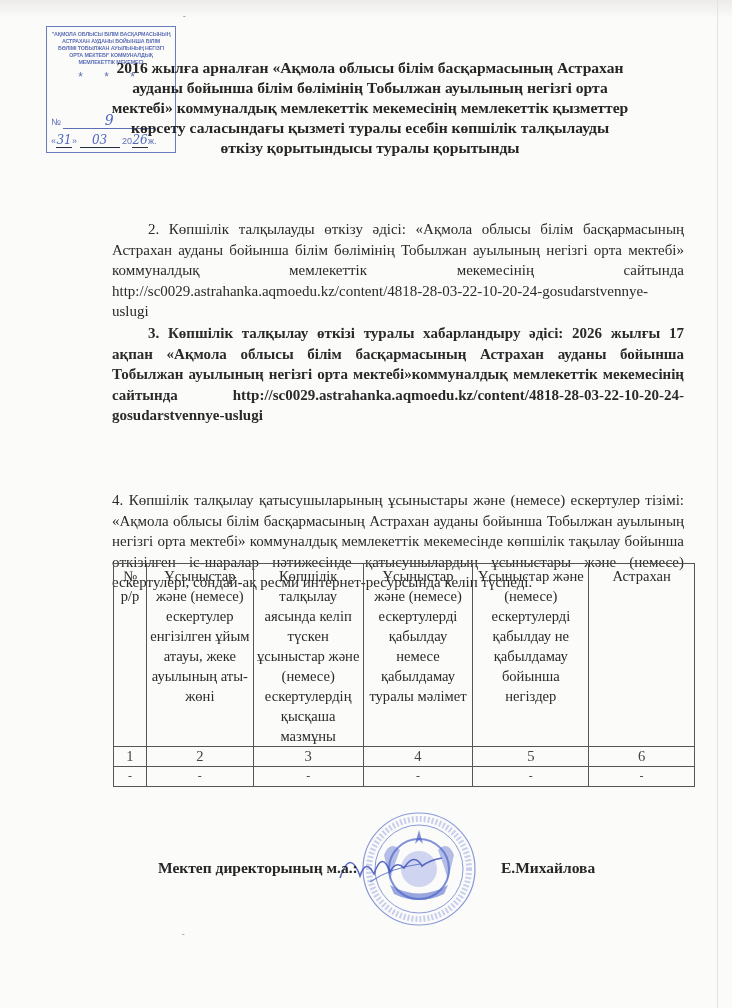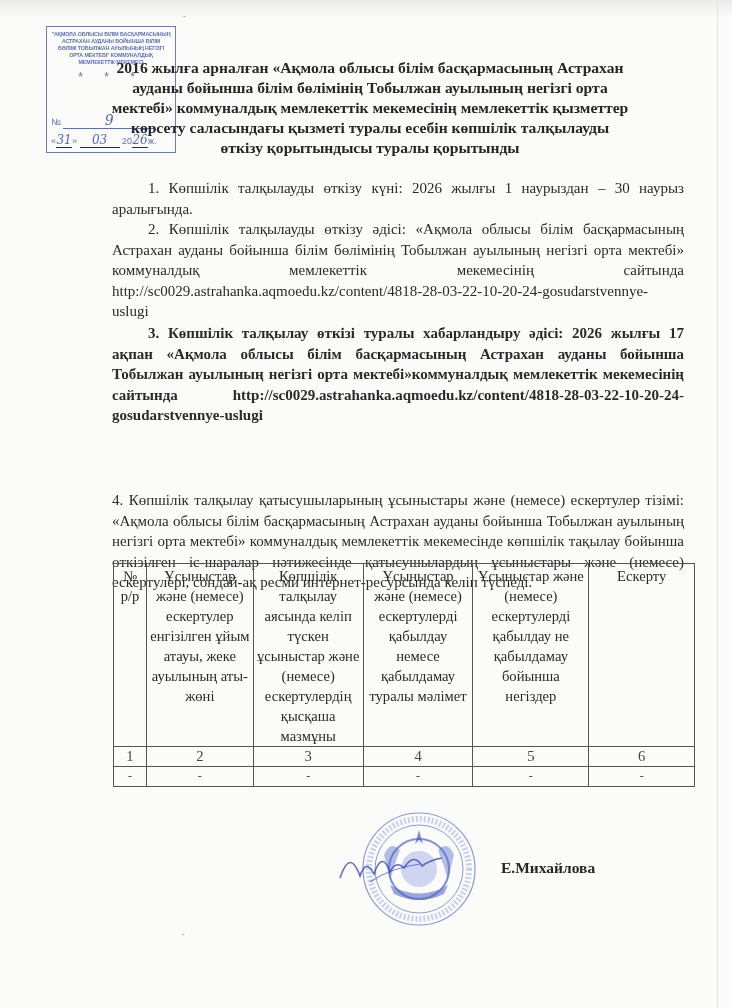--- a/index.html
+++ b/index.html
@@ -84,42 +84,41 @@
     </div>
     <div class="stamp-row stamp-date">
       «<span class="hw" style="width:16px">31</span>»
       <span class="hw" style="width:40px">03</span>
       <span>20</span><span class="hw" style="width:16px">26</span><span>ж.</span>
     </div>
   </div>
 
   <div class="title">2016 жылға арналған «Ақмола облысы білім басқармасының Астрахан ауданы бойынша білім бөлімінің Тобылжан ауылының негізгі орта мектебі» коммуналдық мемлекеттік мекемесінің мемлекеттік қызметтер көрсету саласындағы қызметі туралы есебін көпшілік талқылауды өткізу қорытындысы туралы қорытынды</div>
 
-  <div class="body-text p1 indent">1. Көпшілік талқылауды өткізу күні: 2026 жылғы 1 наурыздан – 30 наурыз аралығында.</div>
   <div class="body-text p2 indent">2. Көпшілік талқылауды өткізу әдісі: «Ақмола облысы білім басқармасының Астрахан ауданы бойынша білім бөлімінің Тобылжан ауылының негізгі орта  мектебі» коммуналдық мемлекеттік мекемесінің сайтында http://sc0029.astrahanka.aqmoedu.kz/content/4818-28-03-22-10-20-24-gosudarstvennye-uslugi</div>
   <div class="body-text p3 indent">3. Көпшілік талқылау өткізі туралы хабарландыру әдісі: 2026 жылғы 17 ақпан «Ақмола облысы білім басқармасының Астрахан ауданы бойынша Тобылжан ауылының негізгі орта  мектебі»коммуналдық мемлекеттік мекемесінің сайтында  http://sc0029.astrahanka.aqmoedu.kz/content/4818-28-03-22-10-20-24-gosudarstvennye-uslugi</div>
   <div class="body-text p4">4. Көпшілік талқылау қатысушыларының ұсыныстары және (немесе) ескертулер тізімі: «Ақмола облысы білім басқармасының Астрахан ауданы бойынша Тобылжан ауылының негізгі орта  мектебі» коммуналдық мемлекеттік мекемесінде  көпшілік тақылау бойынша өткізілген іс-шаралар нәтижесінде қатысушылардың ұсыныстары және (немесе) ескертулері, сондай-ақ ресми интернет-ресурсында келіп түспеді.</div>
 
   <table class="tbl">
     <colgroup>
       <col style="width:33px">
         <col style="width:107px">
         <col style="width:110px">
       <col style="width:110px">
         <col style="width:116px">
         <col style="width:106px">
     </colgroup>
     <thead>
       <tr>
         <th>№ р/р</th>
         <th>Ұсыныстар және (немесе) ескертулер енгізілген ұйым атауы, жеке ауылының аты-жөні</th>
         <th>Көпшілік талқылау аясында келіп түскен ұсыныстар және (немесе) ескертулердің қысқаша мазмұны</th>
         <th>Ұсыныстар және (немесе) ескертулерді қабылдау немесе қабылдамау туралы мәлімет</th>
         <th>Ұсыныстар және (немесе) ескертулерді қабылдау не қабылдамау бойынша негіздер</th>
-        <th>Ескерту</th>
+        <th>Астрахан</th>
       </tr>
     </thead>
     <tbody>
       <tr>
         <td>1</td>
         <td>2</td>
         <td>3</td>
         <td>4</td>
         <td>5</td>
         <td>6</td>
@@ -144,16 +143,17 @@
     <path d="M59 20 L63 34 L59 30 L55 34 Z" fill="#4a62c8" opacity="0.7"></path>
     <path d="M30 75 Q59 92 88 75 L84 84 Q59 96 34 84 Z" fill="#4a62c8" opacity="0.55"></path>
     <path d="M24 45 Q30 30 40 40 Q34 55 30 70 Z" fill="#5b71cf" opacity="0.45"></path>
     <path d="M94 45 Q88 30 78 40 Q84 55 88 70 Z" fill="#5b71cf" opacity="0.45"></path>
   </svg>
   <svg class="signature" viewBox="0 0 120 60">
     <path d="M10 40 Q20 10 30 38 Q36 20 44 36 Q52 12 60 34 Q66 22 74 30 Q84 14 92 28 Q100 22 112 20" fill="none" stroke="#3f54b8" stroke-width="1.6" opacity="0.85"></path>
     <path d="M40 44 Q60 30 90 26" fill="none" stroke="#3f54b8" stroke-width="1.2" opacity="0.7"></path>
   </svg>
 
+  <div class="sig-label">Мектеп директорының м.а.:</div>
   <div class="sig-name">Е.Михайлова</div>
 
   <span class="mark" style="left:182px;top:930px;">-</span>
 </div>
 
 </body></html>

